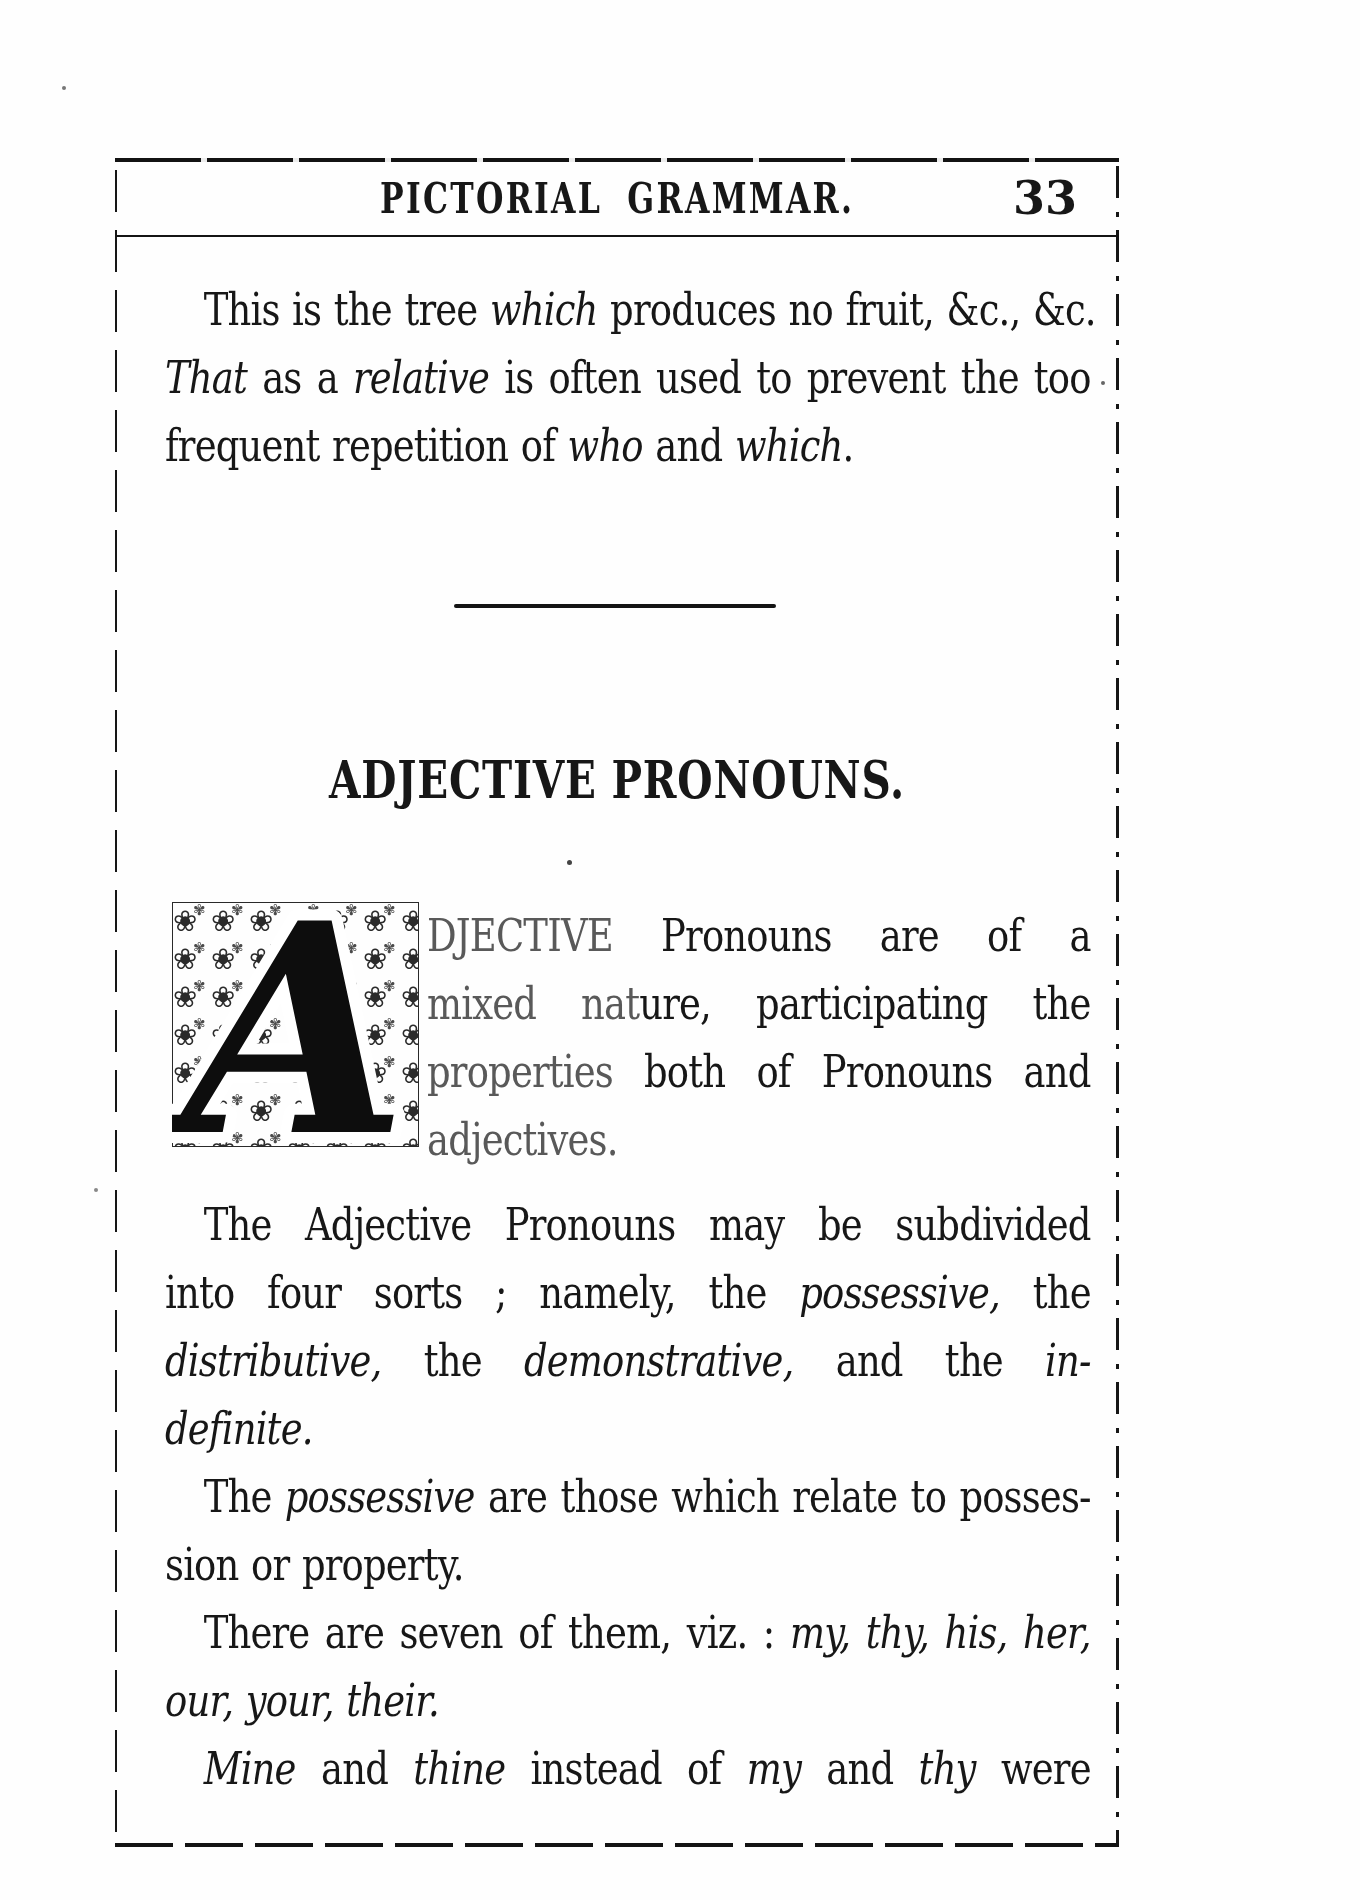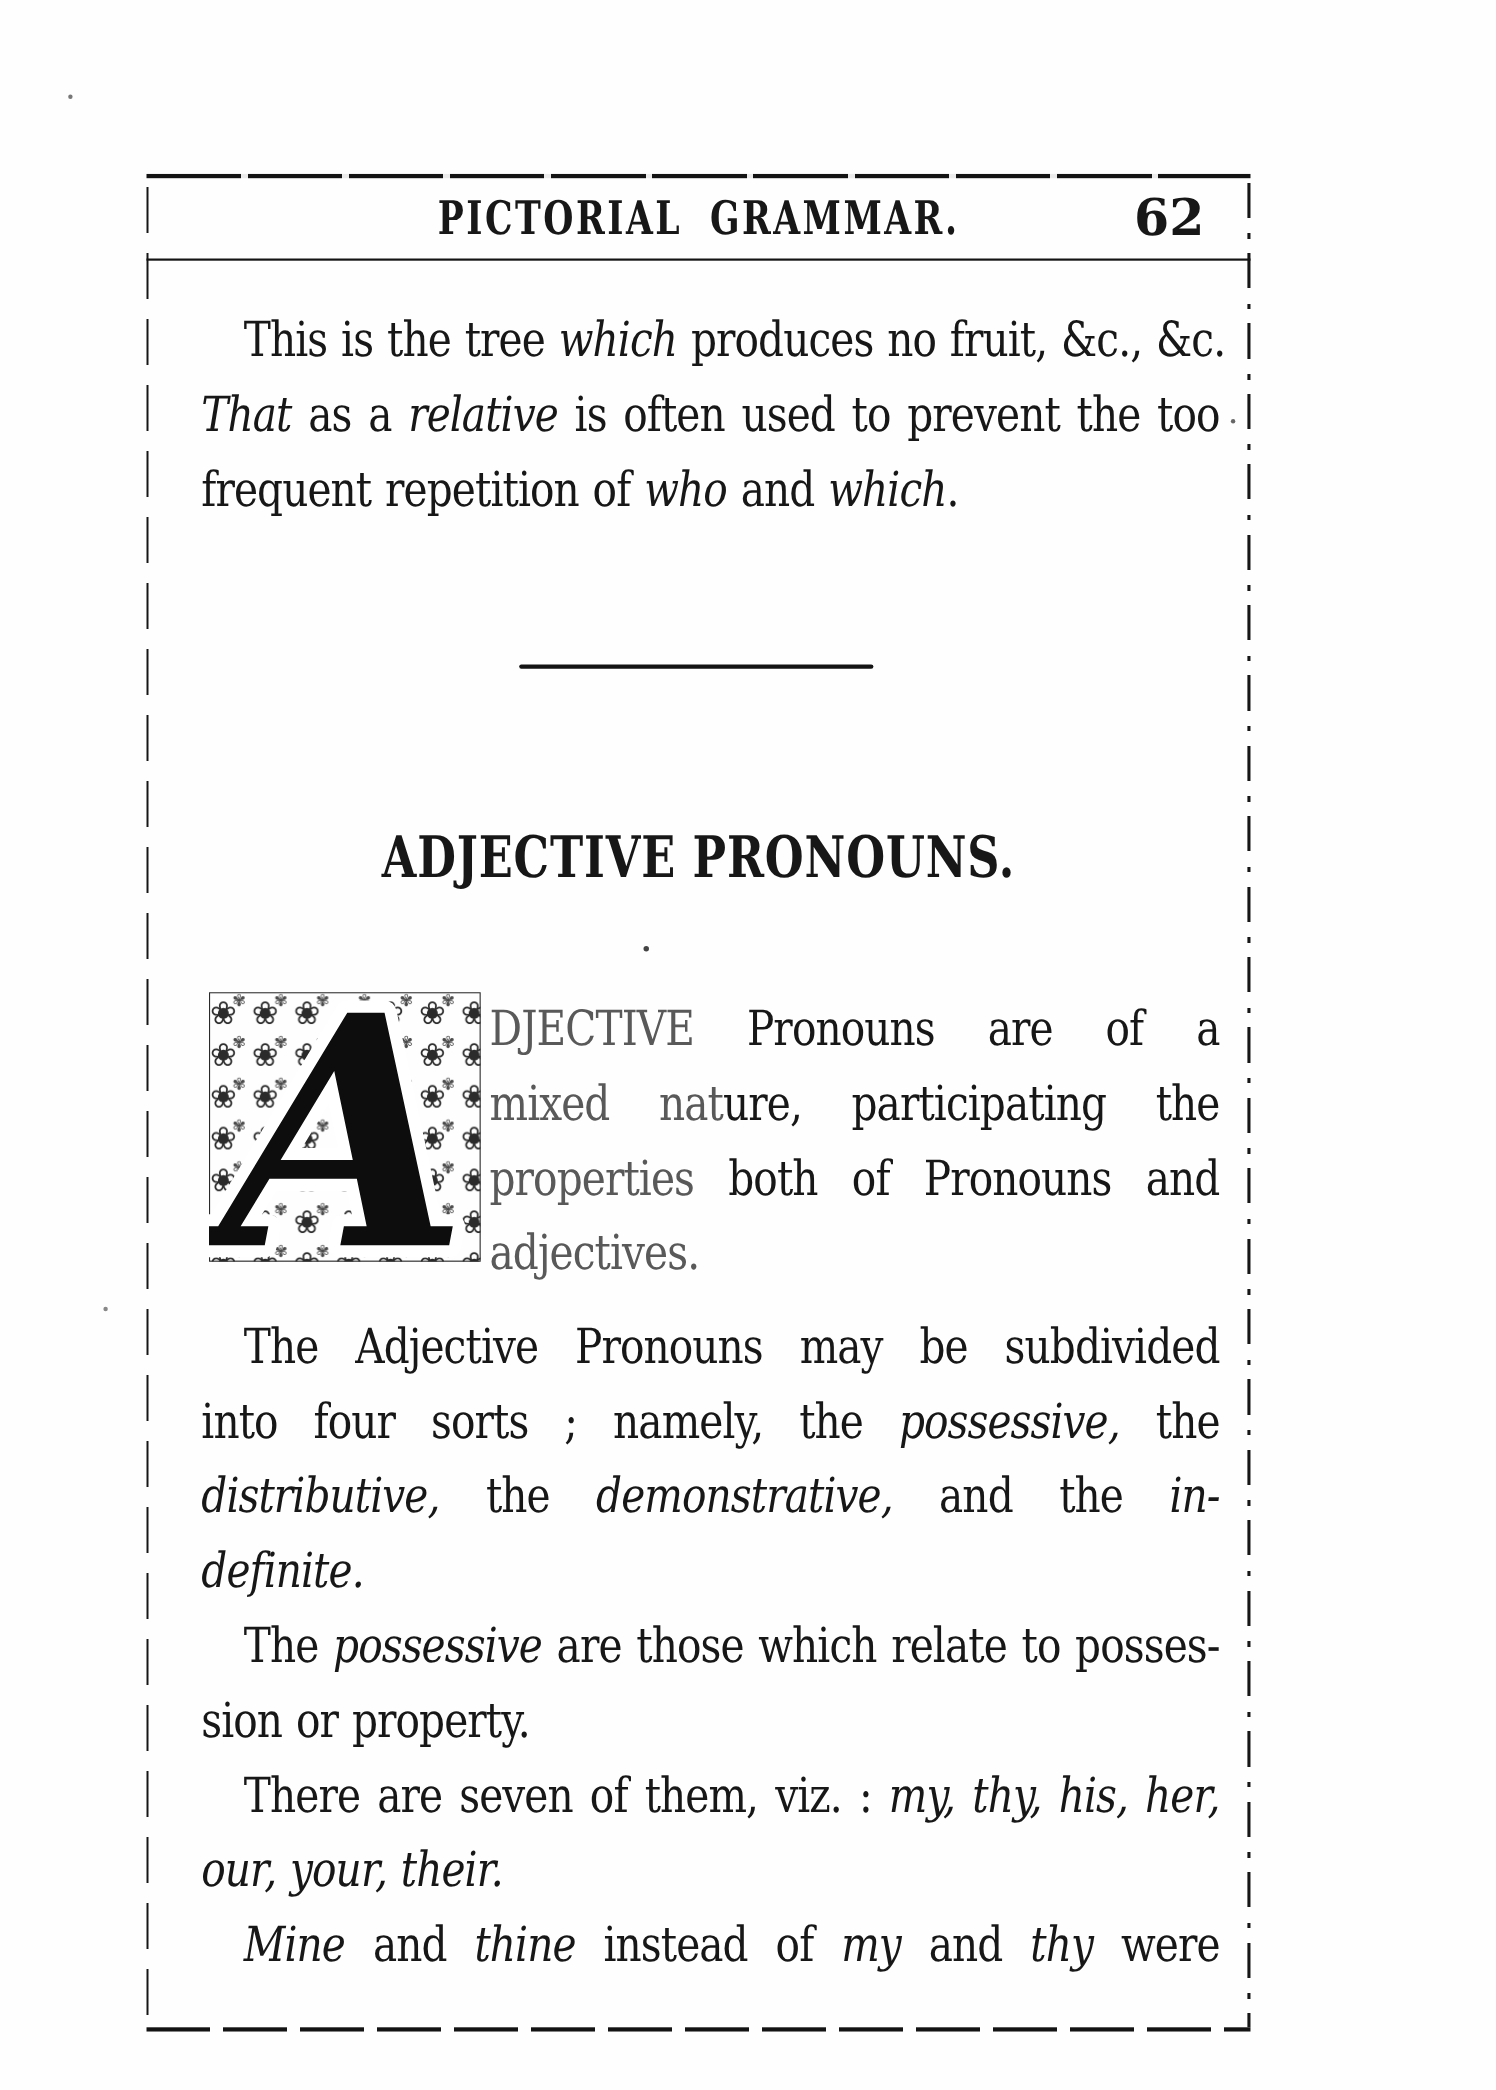--- a/index.html
+++ b/index.html
@@ -2,21 +2,21 @@
 <html><head>
 <meta charset="utf-8">
 <style>
   html,body{margin:0;padding:0;}
   body{
     width:1360px;height:1900px;position:relative;overflow:hidden;
     background:#fefefe;color:#171717;
     font-family:"DejaVu Serif", "Liberation Serif", serif;
   }
   .frame{
-    position:absolute;left:133px;top:158px;width:1004px;height:1689px;
+    position:absolute;left:115px;top:158px;width:1004px;height:1689px;
     box-sizing:border-box;overflow:hidden;background:#fefefe;
   }
   .edge{position:absolute;}
   .edge-top{left:0;top:0;width:100%;height:4px;
     background:repeating-linear-gradient(90deg,#131313 0 86px, rgba(19,19,19,.08) 86px 92px);}
   .edge-bottom{left:0;bottom:0;width:100%;height:4px;
     background:repeating-linear-gradient(90deg,#131313 0 58px, transparent 58px 70px);}
   .edge-left{left:0;top:12px;bottom:4px;width:2px;
     background:repeating-linear-gradient(180deg,#161616 0 42px, transparent 42px 60px);}
   .edge-right{right:0;top:8px;bottom:4px;width:3px;
@@ -70,21 +70,21 @@
 <body>
 
 <div class="frame">
   <div class="edge edge-top"></div>
   <div class="edge edge-bottom"></div>
   <div class="edge edge-left"></div>
   <div class="edge edge-right"></div>
 
   <div class="header">
     <span class="header-title">PICTORIAL GRAMMAR.</span>
-    <span class="page-number">62</span>
+    <span class="page-number">33</span>
   </div>
 
   <div class="textcol p1">
     <div class="line jst ind">This is the tree <span class="it">which</span> produces no fruit, &amp;c., &amp;c.</div>
     <div class="line jst"><span class="it">That</span> as a <span class="it">relative</span> is often used to prevent the too</div>
     <div class="line">frequent repetition of <span class="it">who</span> and <span class="it">which</span>.</div>
   </div>
 
   <div class="rule"></div>
 

